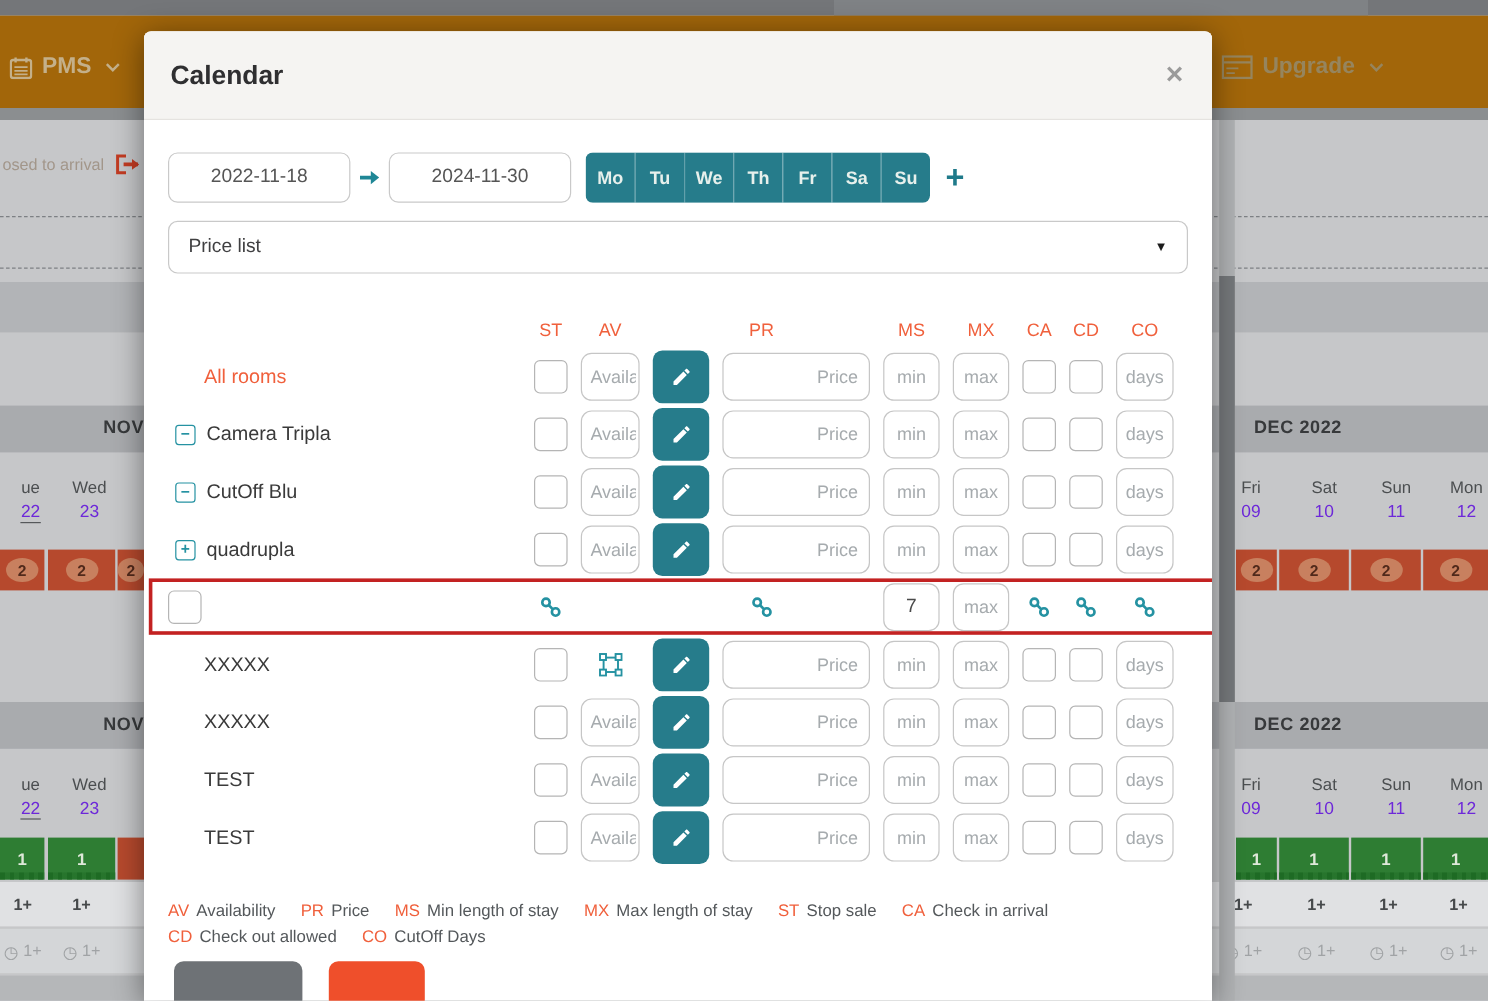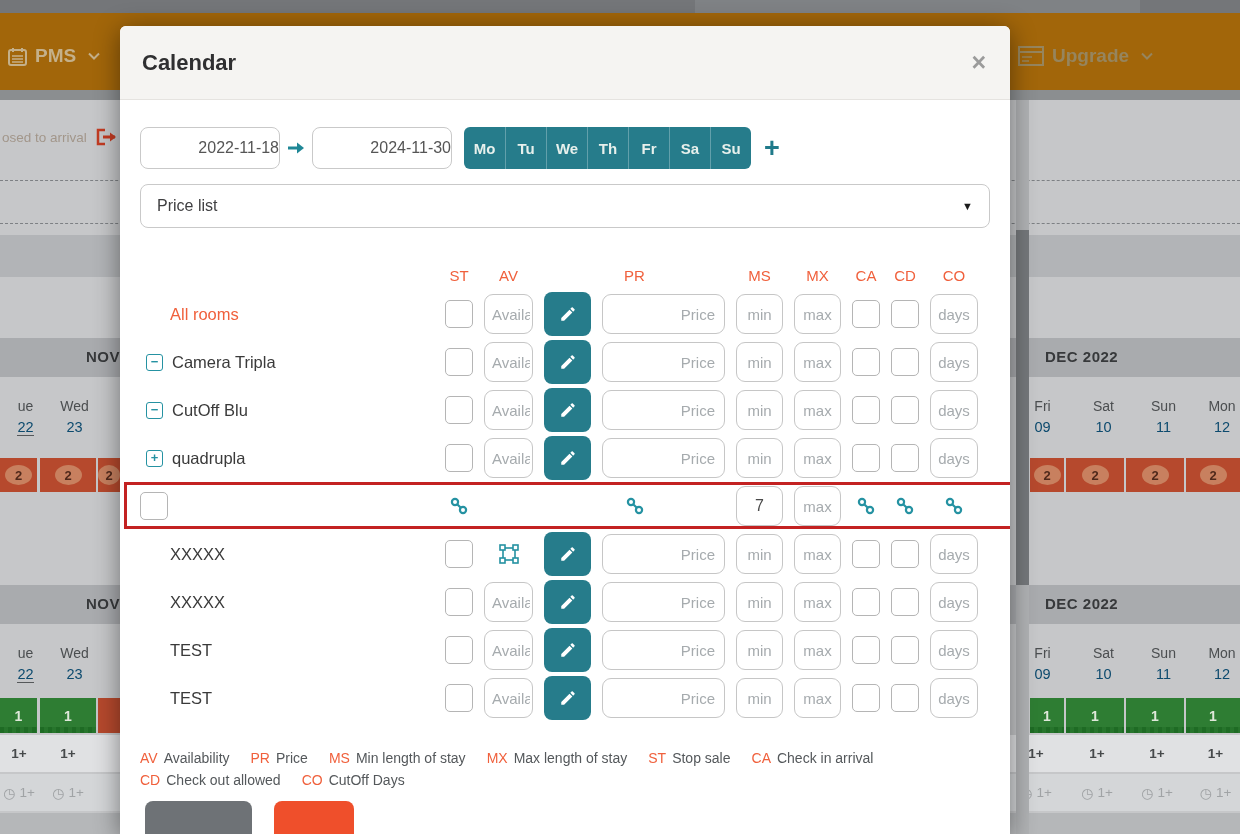--- a/index.html
+++ b/index.html
@@ -17,21 +17,21 @@
   .chev { margin-left:4px; }
 
   #bgcontent { left:0; top:100px; width:1240px; height:734px; background:#c6c7c9; overflow:hidden; }
   .dash { left:0; width:1240px; border-top:1px dashed #7d8084; height:0; }
   .band { left:0; width:1240px; }
   .monthband { background:#a9abae; height:39px; }
   .monthband span { position:absolute; top:10px; font-size:15px; font-weight:bold; color:#37393b; letter-spacing:0.5px; }
   .arrband { background:#b2b4b7; height:42px; }
 
   .daycell { position:absolute; text-align:center; color:#4b4e50; font-size:14px;padding-left:13px; }
-  .daycell .num { display:inline-block; margin-top:5px; font-size:14.5px; color:#0c4a6e; }
+  .daycell .num { display:inline-block; margin-top:5px; font-size:14.5px; color:#6d28d9; }
   .daycell .num.ul { border-bottom:1px solid #55585a; }
 
   .redcell { position:absolute; background:#b6492d; height:34px; display:flex; align-items:center; justify-content:center; overflow:hidden; }
   .badge { width:27px; height:20px; background:#c8805f; border-radius:50%; color:#50291b; font-size:13px; font-weight:bold; display:flex; align-items:center; justify-content:center; }
   .greencell { position:absolute; background:#2e7d33; height:35px; display:flex; align-items:center; justify-content:center; color:#dfe8da; font-size:14px; font-weight:bold; }
   .greencell::after { content:""; position:absolute; left:0; right:0; bottom:0; height:6px;
       background:repeating-linear-gradient(90deg,#1e6b24 0 4px, rgba(30,107,36,0.45) 4px 8px); }
   .redplain { position:absolute; background:#b6492d; height:35px; }
   .txtcell { position:absolute; display:flex; align-items:center; justify-content:center; gap:4px; height:37px; font-size:13.5px; }
   .plusrow-band { background:#e0e1e3; height:37px; }
@@ -49,21 +49,21 @@
   
   #modal { left:120px; top:26px; width:890px; height:808px; background:#fff; border-radius:6px 6px 0 0;
            box-shadow:0 4px 26px rgba(0,0,0,0.45); overflow:hidden; z-index:10; }
   #modal-header { height:74px; background:#f5f4f2; border-bottom:1px solid #e5e3e0; display:flex; align-items:center;
                   justify-content:space-between; padding:0 24px 0 22px; }
   #modal-title { font-size:22px; font-weight:bold; color:#2f2f31; }
   #modal-close { font-size:25px; font-weight:bold; color:#9b9b9b; cursor:pointer; line-height:1; }
   #modal-body { padding:26px 20px 0 20px; }
 
   .controls { display:flex; align-items:center; height:44px; }
-  .dateinp { width:140px; height:42px; border:1.5px solid #c9c9c9; border-radius:8px; text-align:right;
+  .dateinp { width:152px; height:42px; border:1.5px solid #c9c9c9; border-radius:8px; text-align:center;
              font-size:16px; color:#555; font-family:"Liberation Sans",sans-serif; background:#fff; }
   .date-arrow { width:32px; display:flex; justify-content:center; align-items:center; }
   .wdgroup { display:flex; margin-left:12px; border-radius:6px; overflow:hidden; height:42px; }
   .wd { width:41px; background:#267c8b; color:#e7f0ec; font-size:15px; font-weight:bold;
         display:flex; align-items:center; justify-content:center; cursor:pointer; }
   .wd + .wd { border-left:1px solid rgba(255,255,255,0.28); }
   .addday { margin-left:13px; color:#1f7a8a; font-size:27px; font-weight:bold; line-height:1; cursor:pointer; }
 
   .select { margin-top:14px; height:44px; border:1.5px solid #c9c9c9; border-radius:8px; display:flex;
             align-items:center; justify-content:space-between; padding:0 16px; cursor:pointer; background:#fff; }

